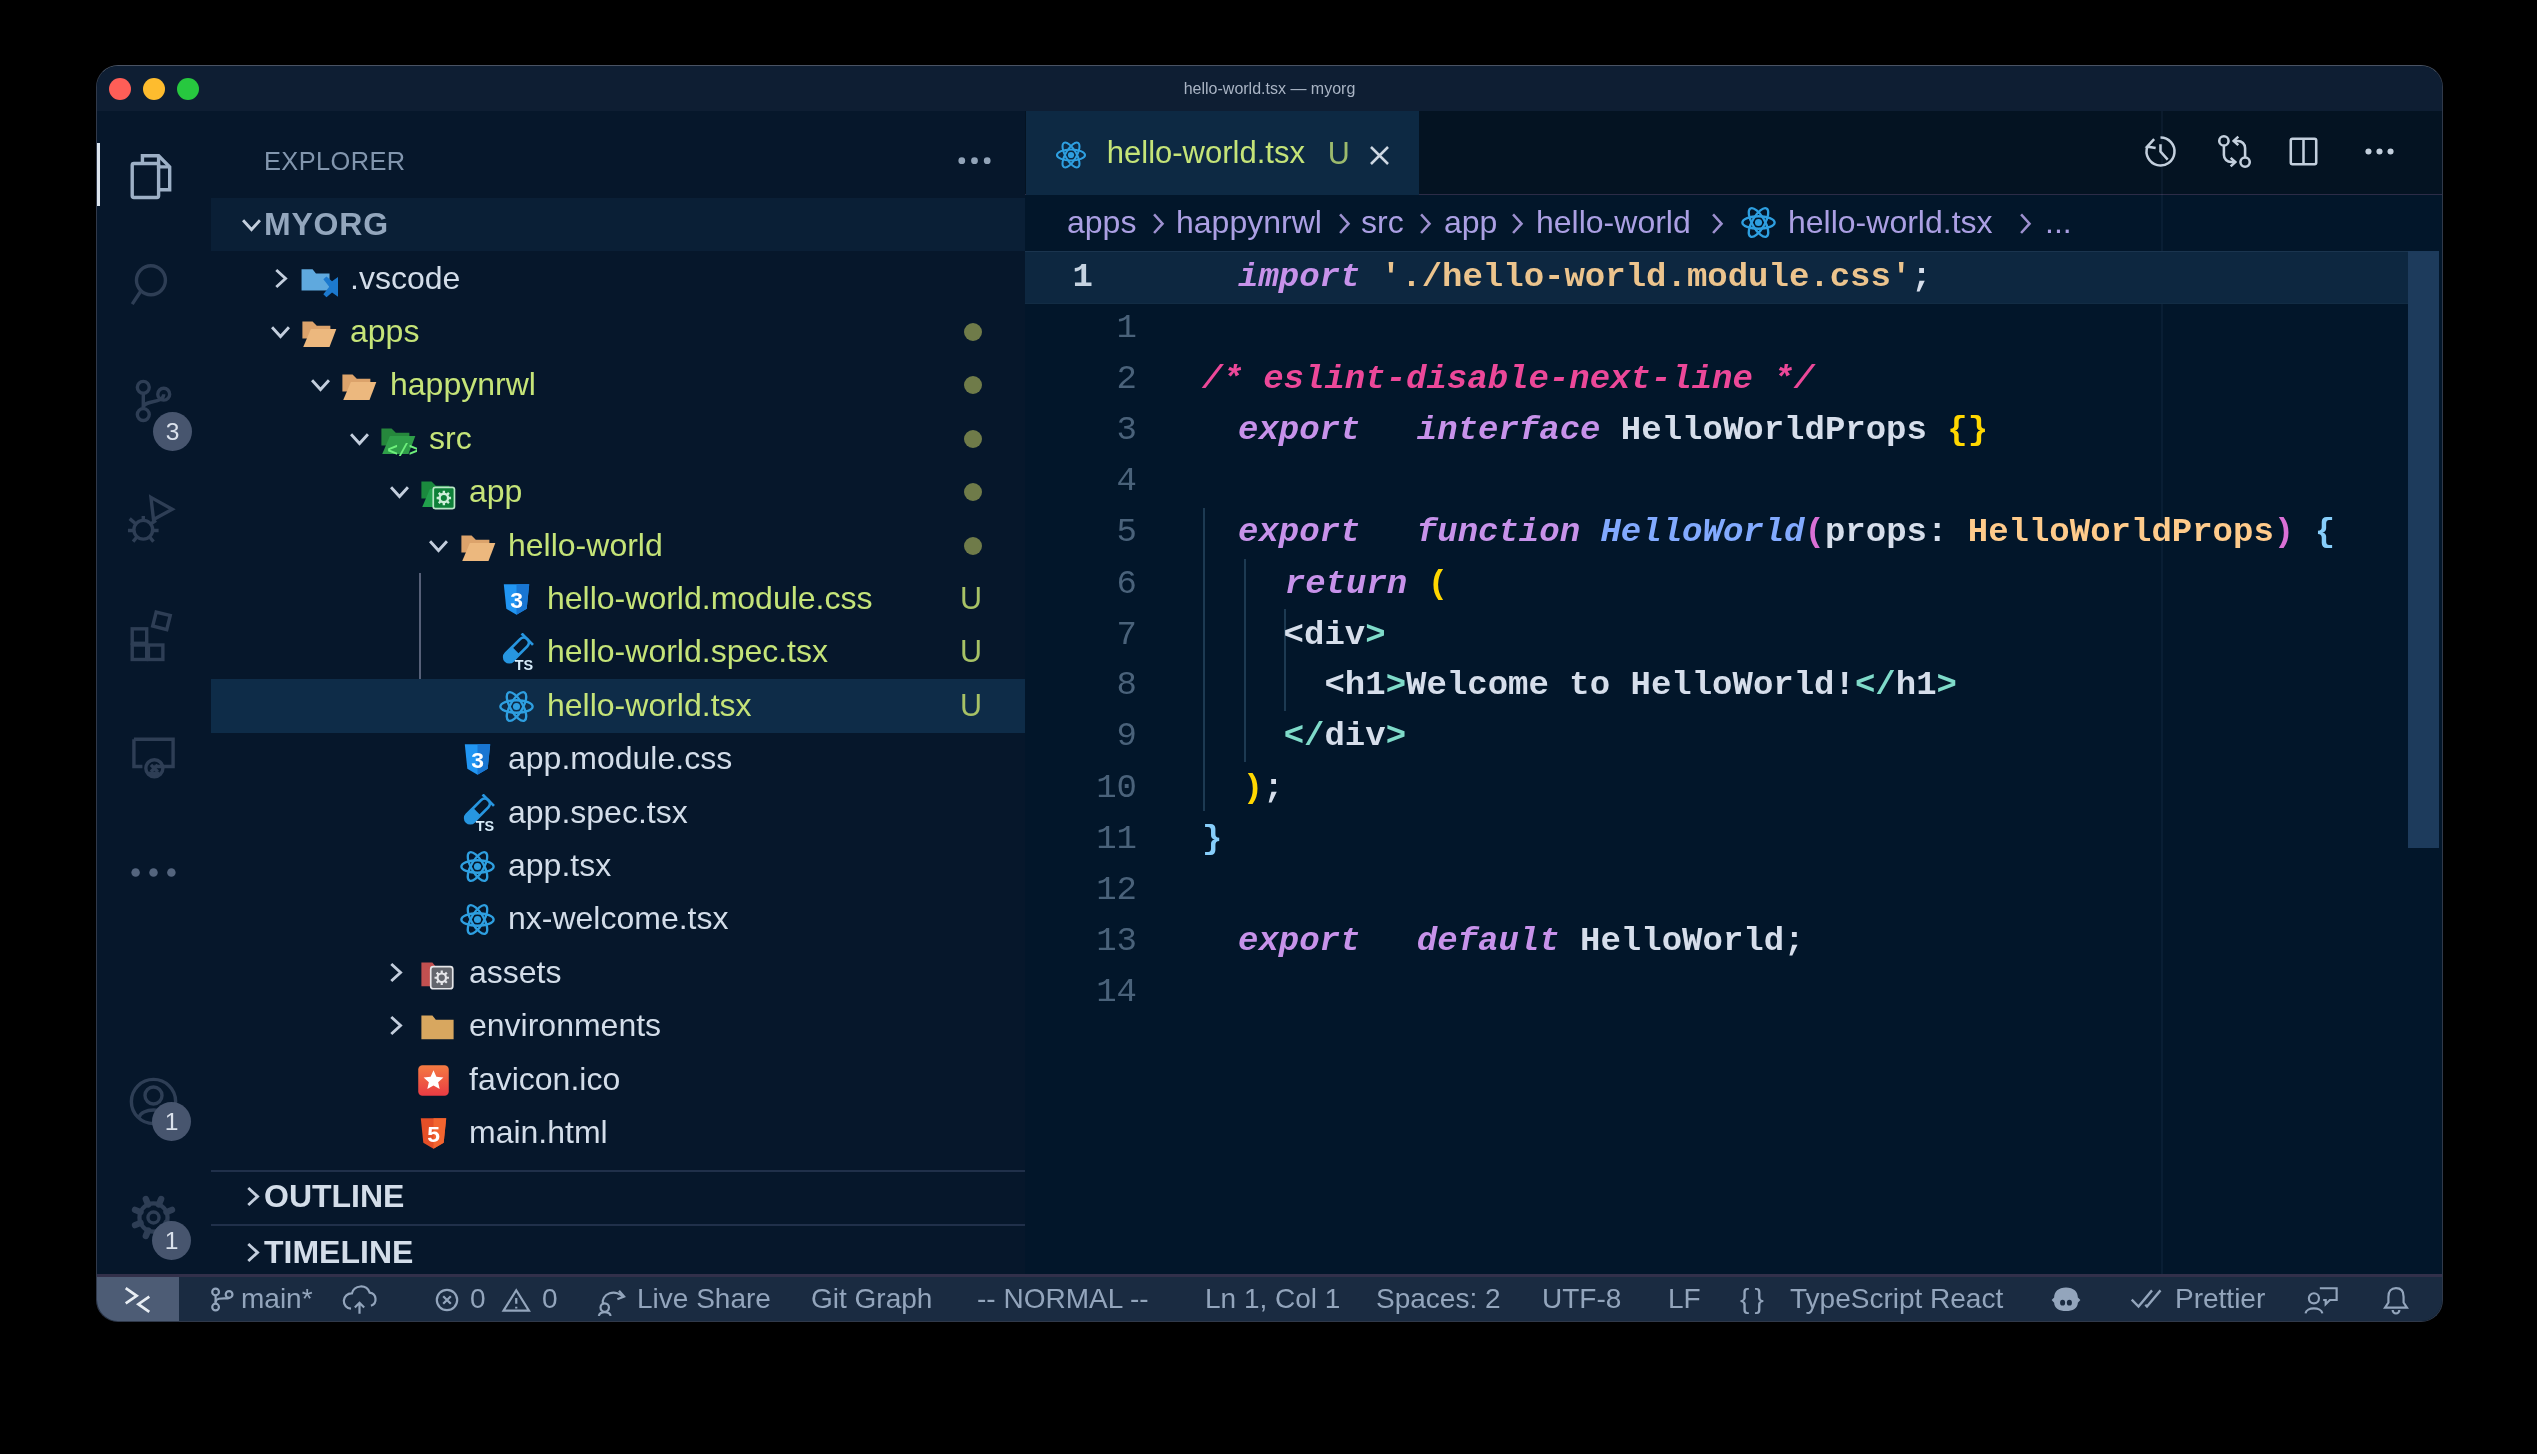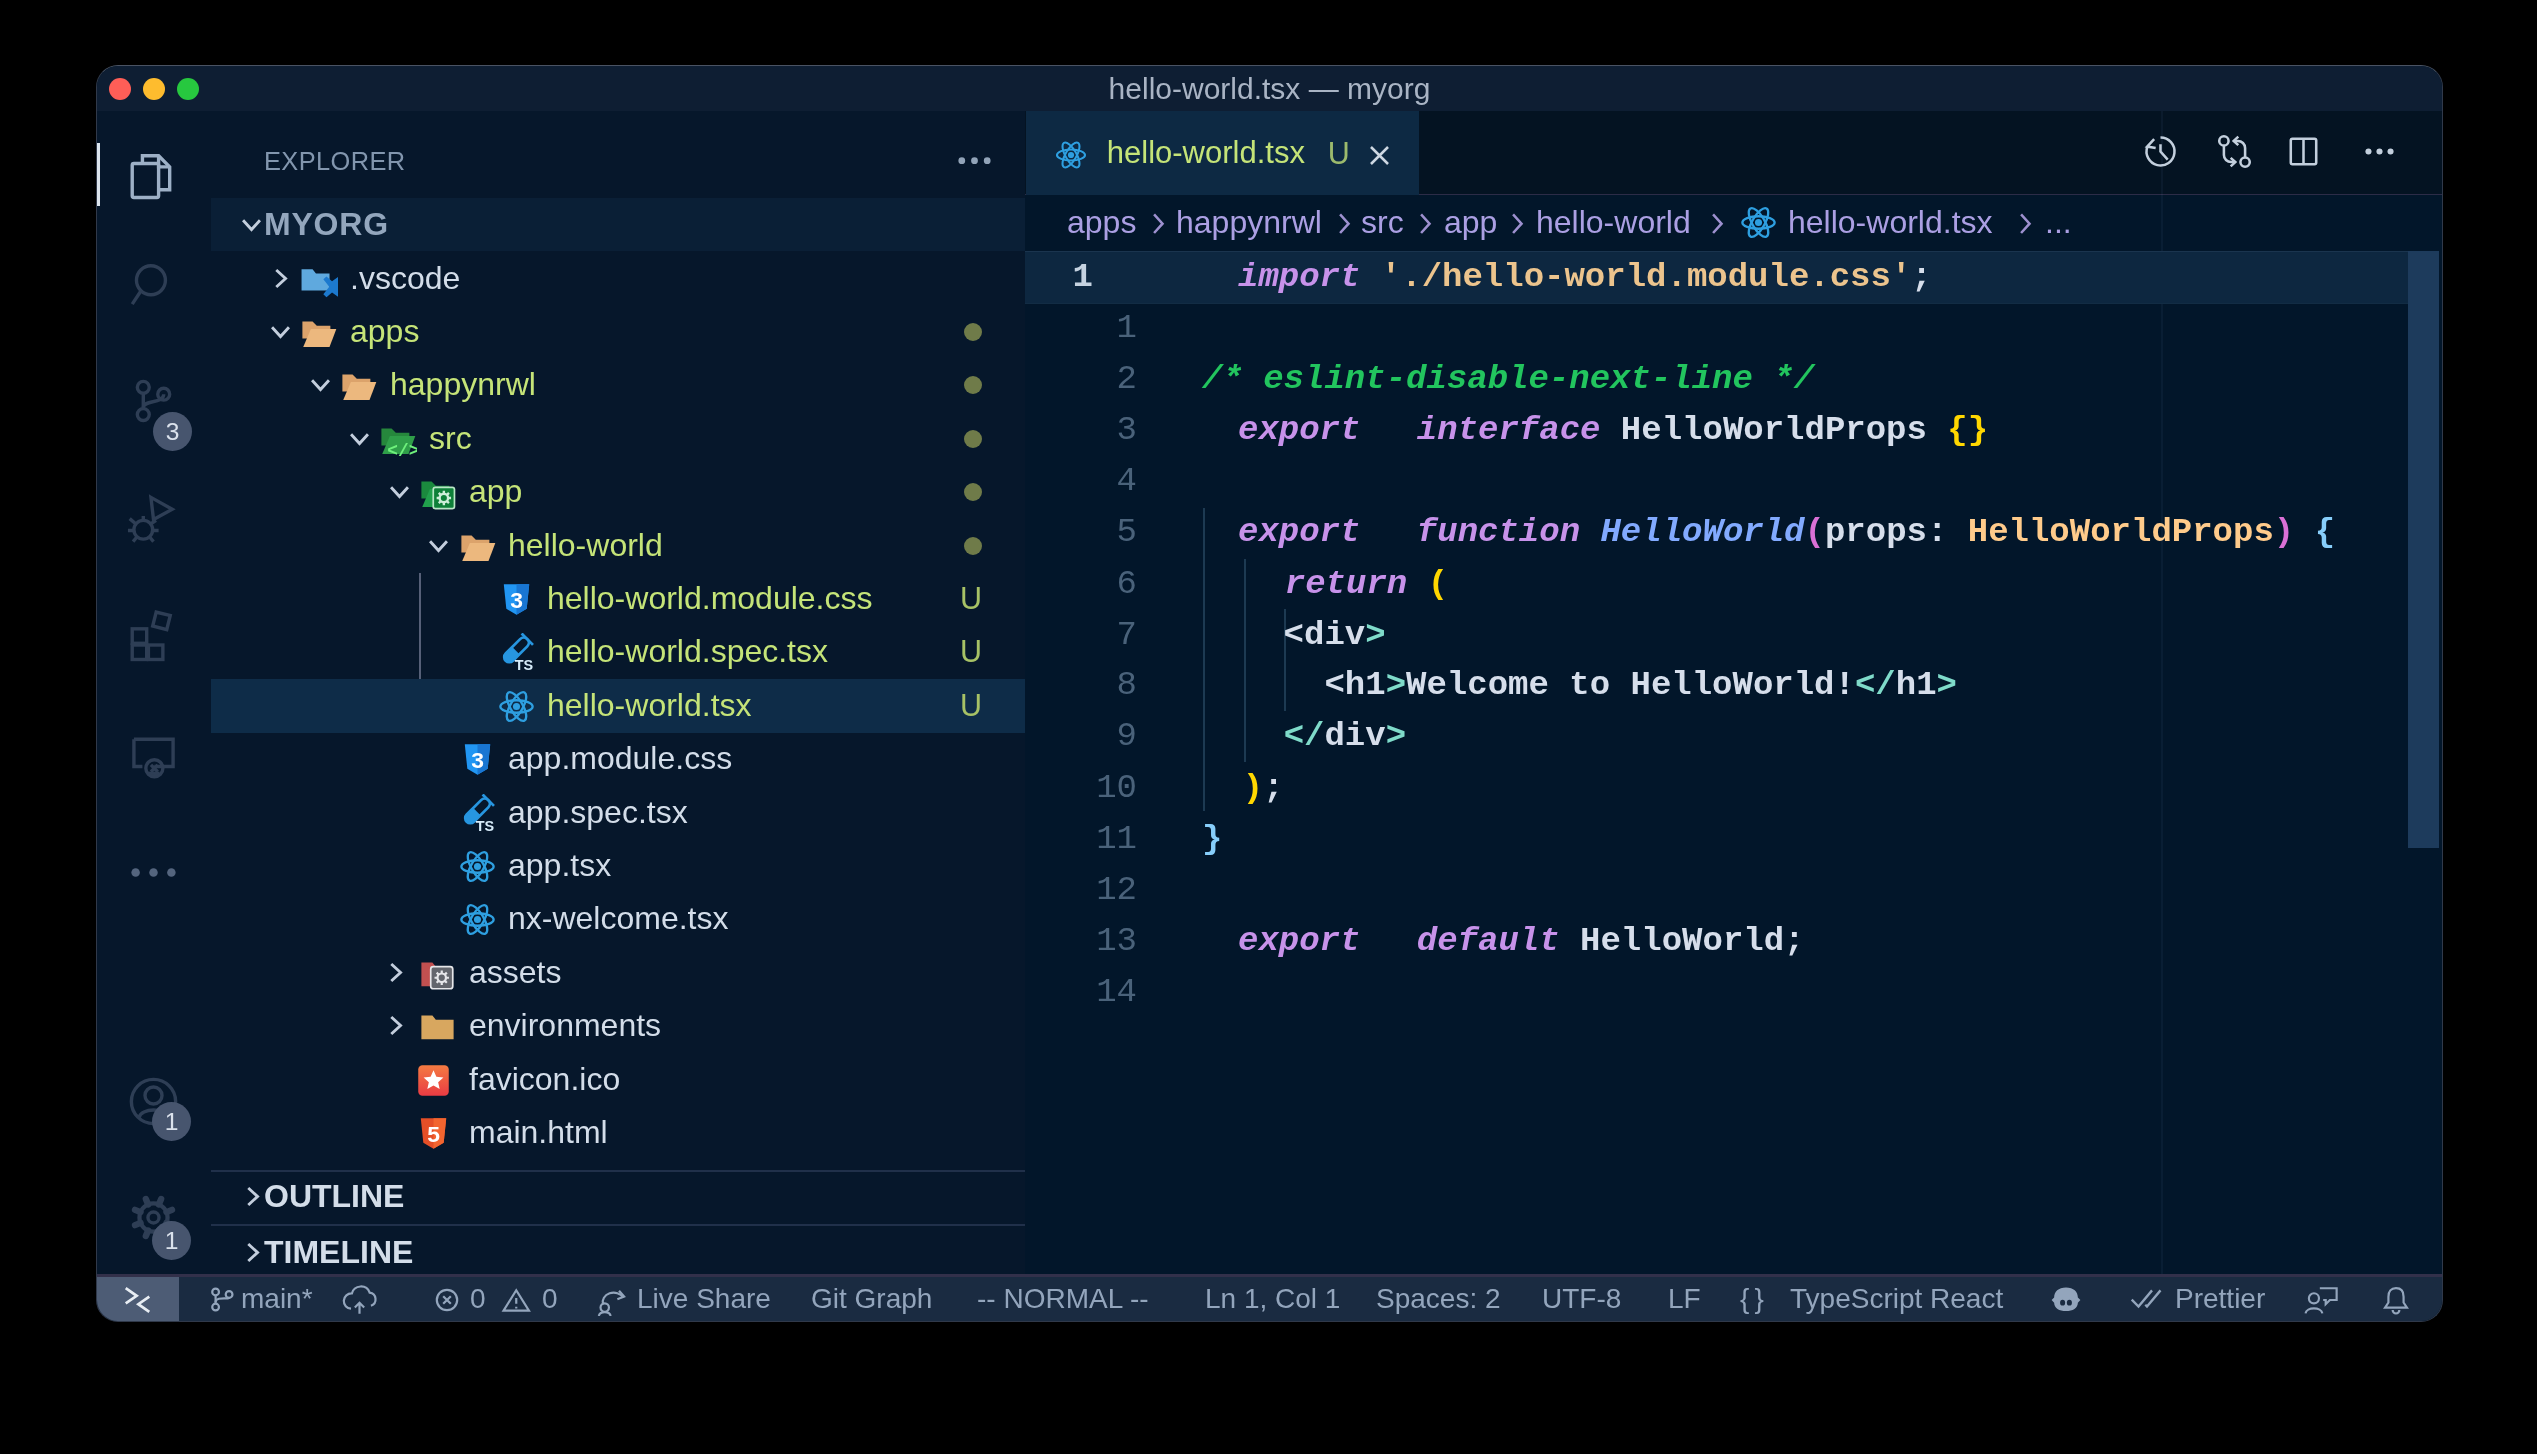--- a/index.html
+++ b/index.html
@@ -8,21 +8,21 @@
   #win {
     position:absolute; left:96px; top:65px; width:2347px; height:1257px;
     background:#011627; border-radius:22px; overflow:hidden;
     border:1.7px solid #30394a; border-top-color:#4a5363;
   }
   .abs { position:absolute; }
   
   #titlebar { position:absolute; left:0; top:0; width:100%; height:45px; background:#0e1e33; }
   .tl { position:absolute; top:12px; width:22px; height:22px; border-radius:50%; }
   #title { position:absolute; top:0; left:0; width:100%; height:45px; line-height:45px;
-    text-align:center; color:#a9b4c4; font-size:30px; }
+    text-align:center; color:#a9b4c4; font-size:16px; }
   
   #actbar { position:absolute; left:0; top:45px; width:114px; bottom:47px; background:#06172b; }
   .aicon { position:absolute; left:25.4px; width:63px; height:63px; }
   .abadge { position:absolute; border-radius:50%; width:39px; height:39px; background:#47556e;
     color:#dbe2ec; font-size:24.6px; text-align:center; line-height:39px; }
   
   #sidebar { position:absolute; left:114px; top:45px; width:814px; bottom:47px; background:#06172b; }
   .row { position:absolute; left:0; width:100%; height:53px; line-height:53px; white-space:nowrap; }
   .row .lbl { font-size:32px; color:#d3dde9; }
   .green { color:#c5e478 !important; }
@@ -38,21 +38,21 @@
   #tab { position:absolute; left:0.8px; top:0; width:393px; height:84px; background:#0d2943; }
   #breadcrumbs { position:absolute; left:0; top:86px; width:100%; height:51px; font-size:32px;
      color:#ab9fe3; line-height:51px; white-space:nowrap; }
   #code { position:absolute; left:0; top:0; right:0; bottom:0; font-family:"Liberation Mono", monospace; }
   .cl { position:absolute; height:52px; line-height:52px; font-size:34px; white-space:pre; font-weight:bold; }
   .ln { position:absolute; height:52px; line-height:52px; font-size:34px; color:#4a627a; text-align:right; width:85px; }
   .cur { background:#0d2740; position:absolute; left:0; right:34px; height:53px; border-top:1.7px solid #1a344e; border-bottom:0.8px solid #122c44; }
   .kw { color:#c792ea; font-style:italic;margin-left:36px; }
   .str { color:#ecc48d; }
   .wht { color:#d6deeb; }
-  .cmt { color:#22c55e; font-style:italic; }
+  .cmt { color:#ec4899; font-style:italic; }
   .gold { color:#ffd700; }
   .orch { color:#da70d6; }
   .sky { color:#87cefa; }
   .teal { color:#7fdbca; }
   .typ { color:#ffcb8b; }
   .fn { color:#82aaff; font-style:italic; }
   .guide { position:absolute; width:1.7px; background:#1d3a52; }
   #thumb { position:absolute; right:3.4px; width:30.5px; background:#1d3b5c; }
   
   #statusbar { position:absolute; left:0; bottom:0; width:100%; height:47px; background:#1a2b41;

